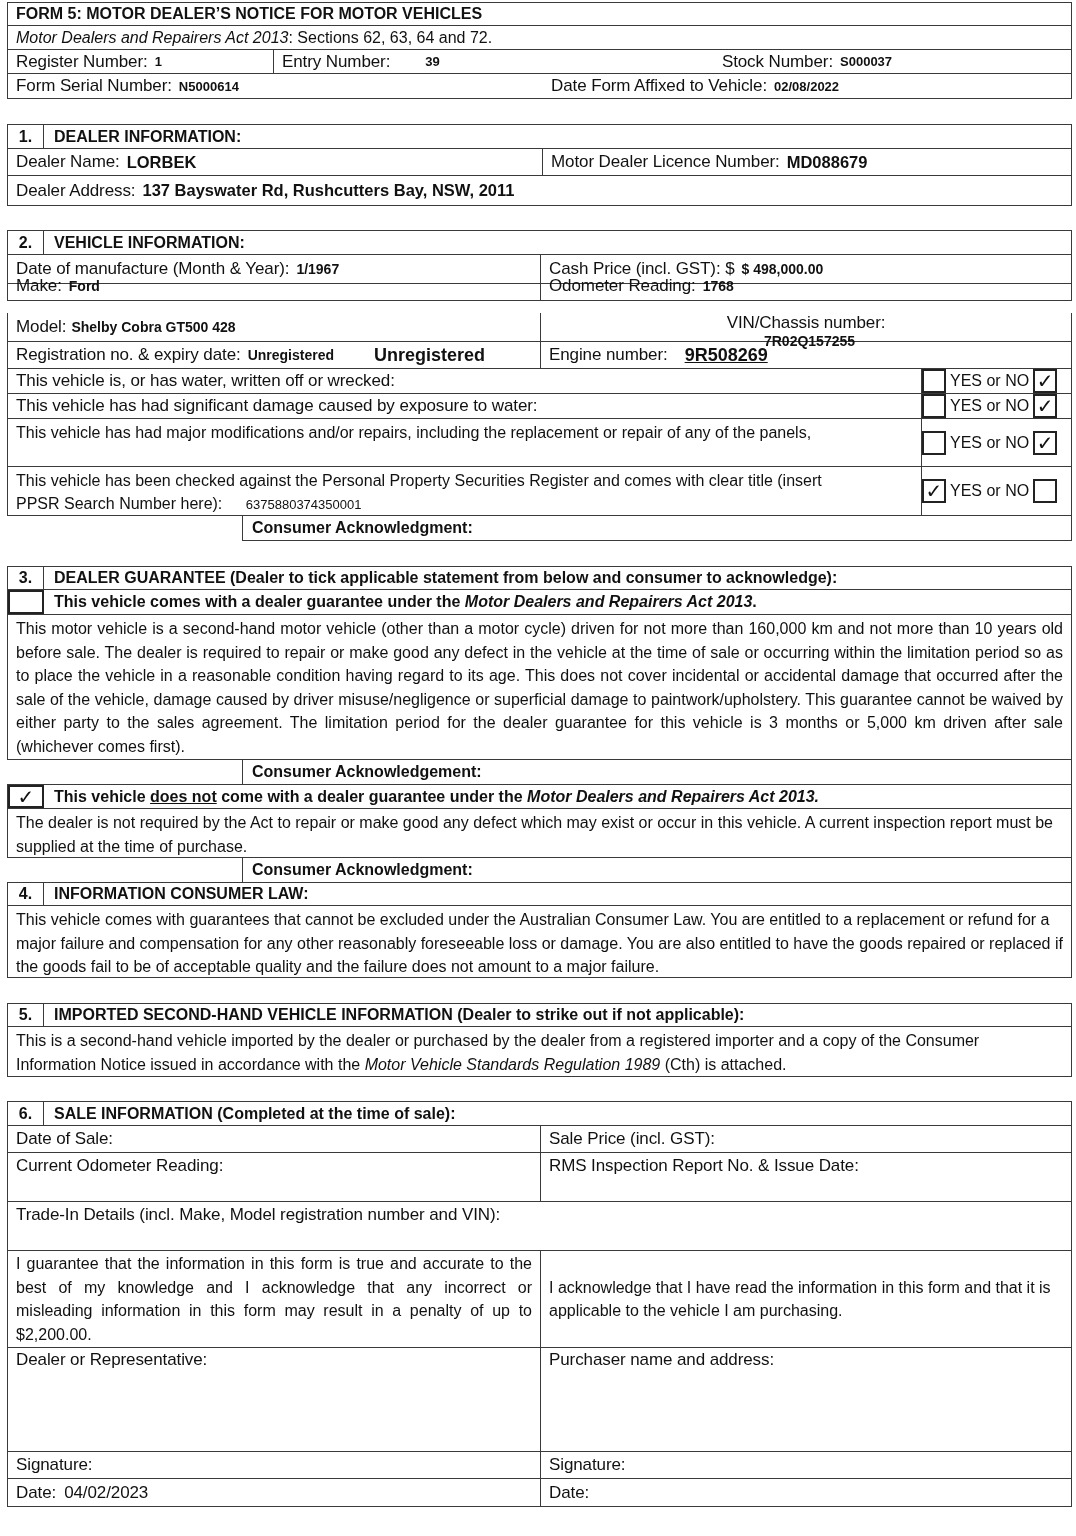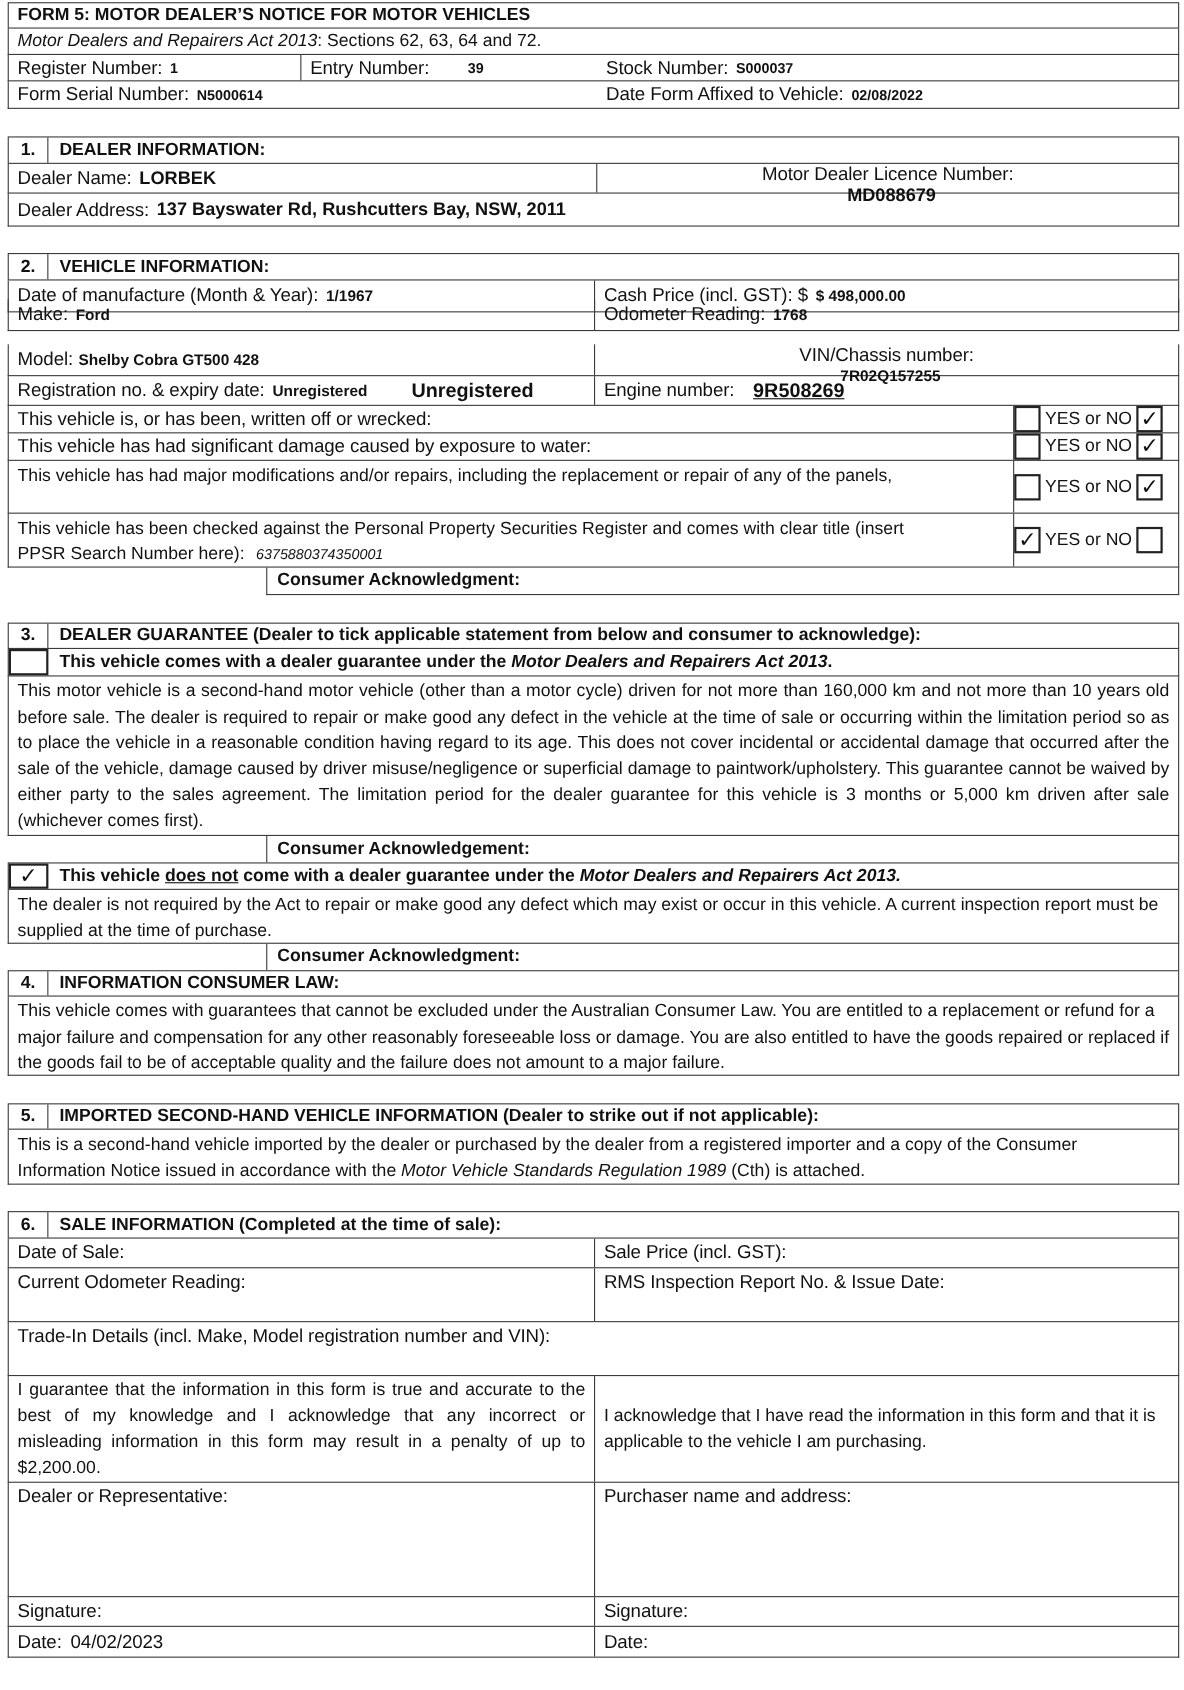--- a/index.html
+++ b/index.html
@@ -49,21 +49,21 @@
   </div>
   <div class="row" style="top:48px;height:24px;">
     <div class="cell" style="left:0;width:265px;">
       <span class="lbl">Register Number:</span>
       <span class="val" style="font-size:13px;">1</span>
     </div>
     <div class="cell vsep" style="left:265px;width:270px;gap:28px;">
       <span class="lbl">Entry Number:</span>
       <span class="val" style="font-size:13px;">39</span>
     </div>
-    <div class="cell" style="left:535px;right:0;">
+    <div class="cell" style="left:535px;right:0;justify-content:center;">
       <span class="lbl">Stock Number:</span>
       <span class="val" style="font-size:13px;">S000037</span>
     </div>
   </div>
   <div class="row" style="top:72px;height:25px;">
     <div class="cell" style="left:0;width:535px;">
       <span class="lbl">Form Serial Number:</span>
       <span class="val" style="font-size:13px;">N5000614</span>
     </div>
     <div class="cell" style="left:535px;right:0;">
@@ -76,21 +76,21 @@
 <div class="tbl" style="top:124px;">
   <div class="row first" style="top:0;height:25px;">
     <div class="num">1.</div>
     <div class="sect-title">DEALER INFORMATION:</div>
   </div>
   <div class="row" style="top:25px;height:27px;">
     <div class="cell" style="left:0;width:535px;border-right:1.5px solid #3a3a3a;">
       <span class="lbl">Dealer Name:</span>
       <span class="val-lg">LORBEK</span>
     </div>
-    <div class="cell" style="left:535px;right:0;flex-direction:column;">
+    <div class="cell" style="left:535px;right:0;">
       <span class="lbl">Motor Dealer Licence Number:</span>
       <span class="val-lg">MD088679</span>
     </div>
   </div>
   <div class="row" style="top:52px;height:30px;">
     <div class="cell" style="left:0;right:0;">
       <span class="lbl">Dealer Address:</span>
       <span class="val-lg">137 Bayswater Rd, Rushcutters Bay, NSW, 2011</span>
     </div>
   </div>
@@ -138,21 +138,21 @@
       <span class="val-lg" style="margin-left:40px;font-size:18px;">Unregistered</span>
     </div>
     <div class="cell" style="left:533px;right:0;">
       <span class="lbl">Engine number:</span>
       <span class="val-lg" style="font-size:18px;margin-left:17px;text-decoration:underline;">9R508269</span>
     </div>
   </div>
 
   <div class="row" style="top:139px;height:25px;">
     <div class="cell" style="left:0;right:150px;">
-      <span class="lbl">This vehicle is, or has been, written off or wrecked:</span>
+      <span class="lbl">This vehicle is, or has water, written off or wrecked:</span>
     </div>
     <div class="yn">
       <span class="cbox"></span>
       <span class="txt">YES  or  NO</span>
       <span class="cbox">✓</span>
     </div>
   </div>
 
   <div class="row" style="top:164px;height:25px;">
     <div class="cell" style="left:0;right:150px;">
@@ -174,21 +174,21 @@
       <span class="txt">YES  or  NO</span>
       <span class="cbox">✓</span>
     </div>
   </div>
 
   <div class="row" style="top:237px;height:49px;">
     <div style="position:absolute;left:8px;top:2px;font-size:16px;line-height:23px;white-space:nowrap;">
       <div>This vehicle has been checked against the Personal Property Securities Register and comes with clear title (insert</div>
       <div>
         <span>PPSR Search Number here):</span>
-        <span style="font-size:13px;margin-left:6px;font-style:italic;">6375880374350001</span>
+        <span style="font-size:13px;margin-left:19px;">6375880374350001</span>
       </div>
     </div>
     <div class="yn">
       <span class="cbox">✓</span>
       <span class="txt">YES  or  NO</span>
       <span class="cbox"></span>
     </div>
   </div>
   <div style="position:absolute;top:286px;left:0;width:100%;height:25px;">
     <div class="ack" style="border-right:1.5px solid #3a3a3a;border-bottom:1.5px solid #3a3a3a;">

